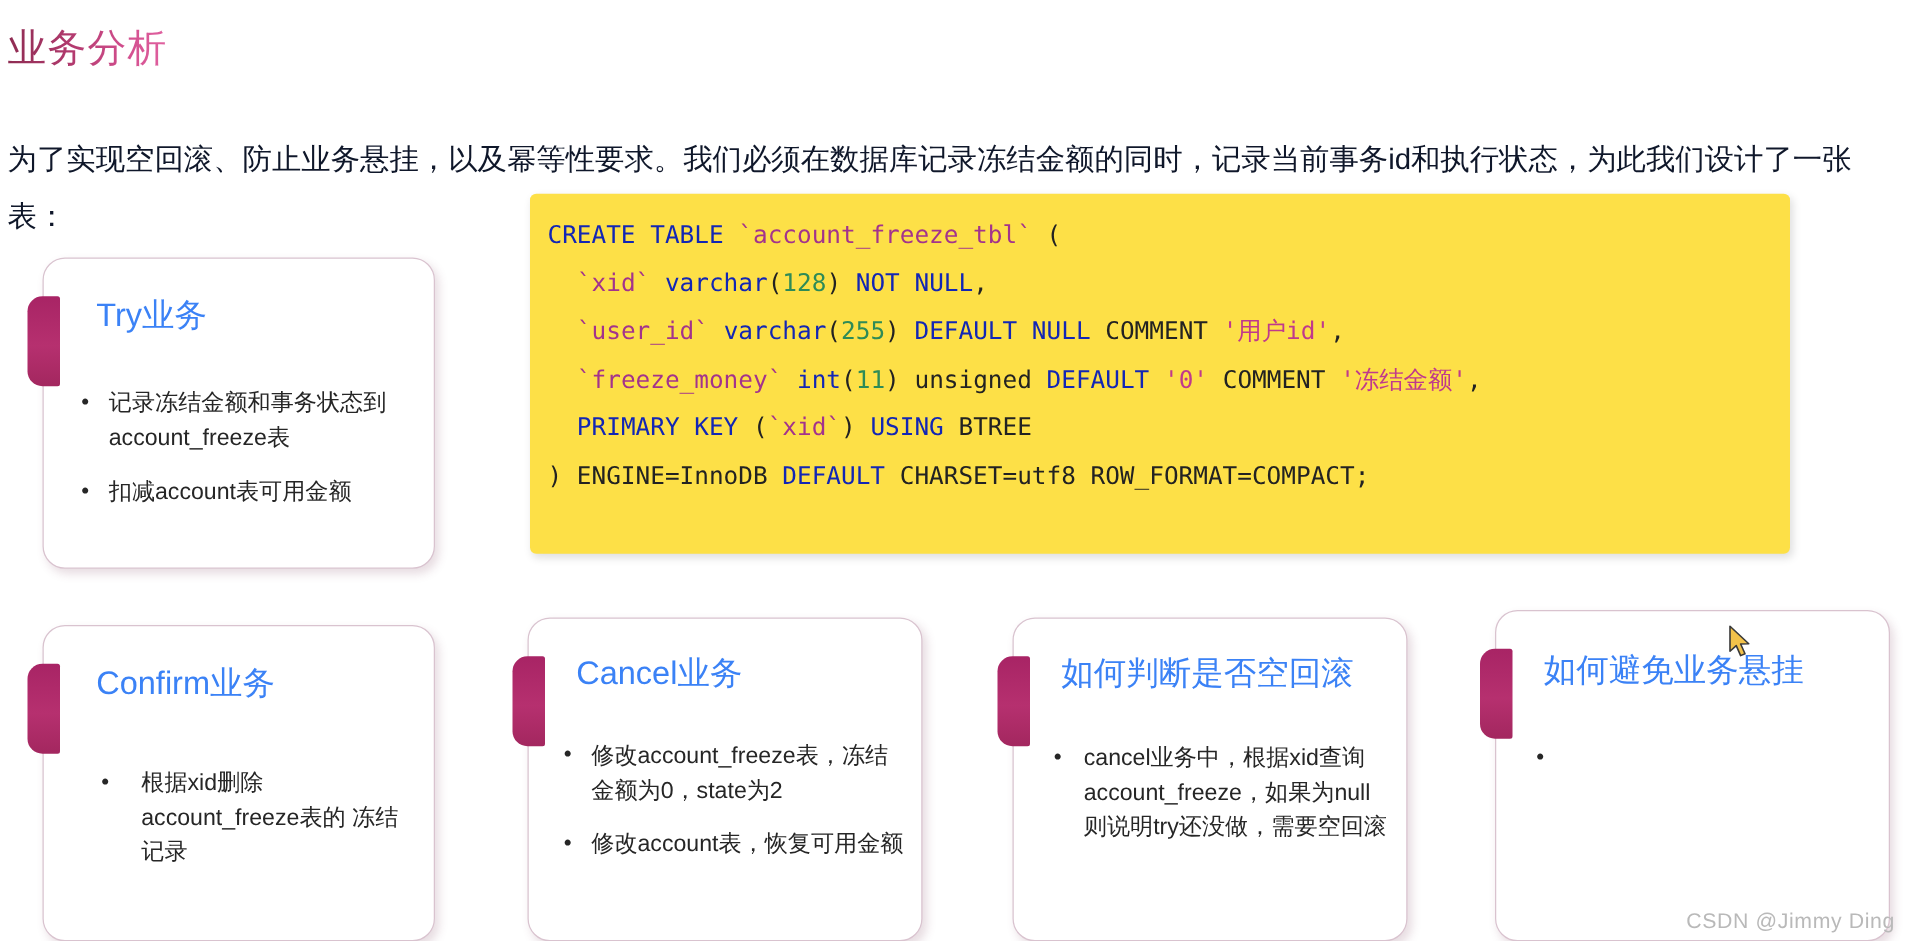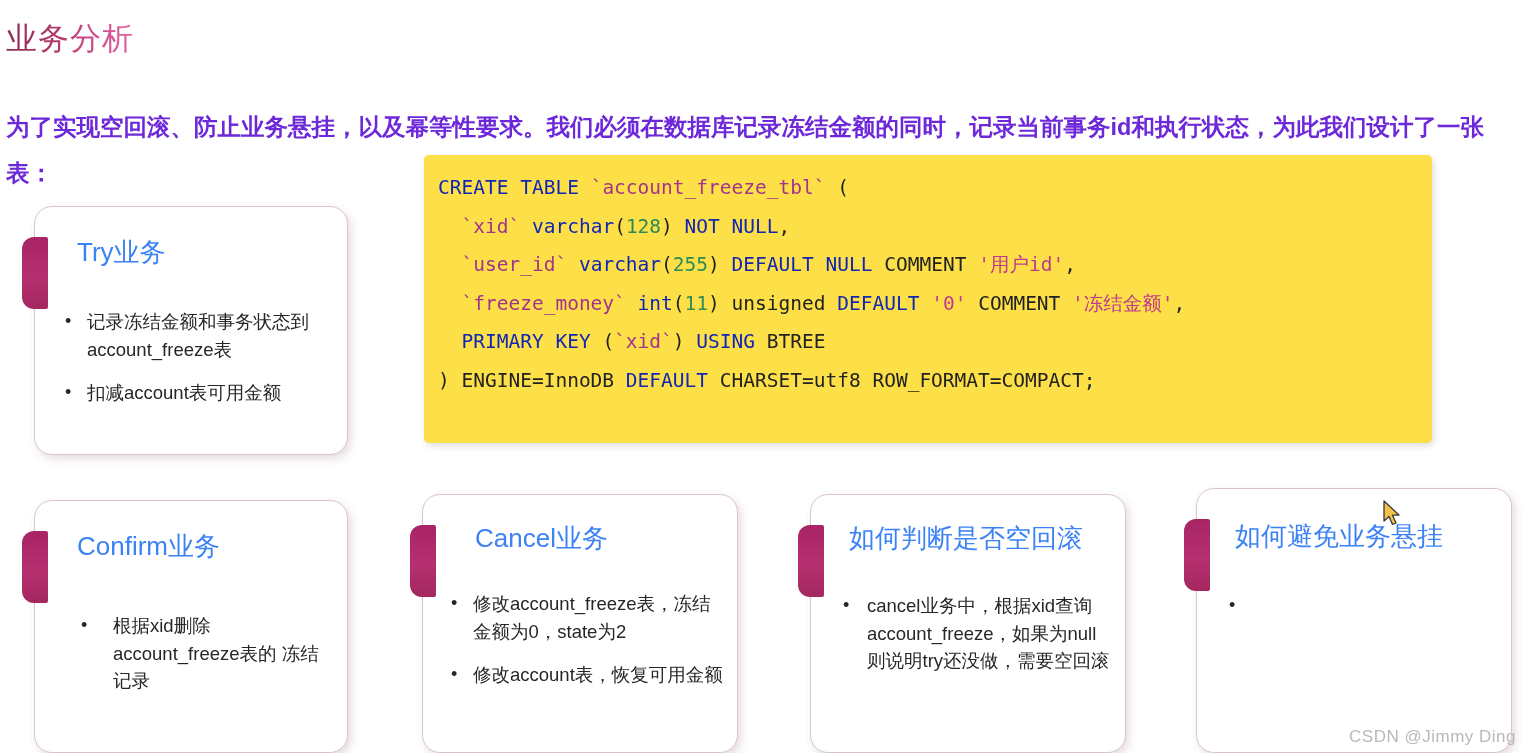--- a/index.html
+++ b/index.html
@@ -33,23 +33,22 @@
   }
 
   
   .intro {
     position: absolute;
     left: 6px;
     top: 80px;
     width: 1500px;
     font-size: 23.5px;
     line-height: 46px;
-    color: #6d28d9;
+    color: #0f172a;
     letter-spacing: 0px;
-    font-weight: bold;
   }
 
   
   .code-block {
     position: absolute;
     left: 424px;
     top: 155px;
     width: 1008px;
     height: 288px;
     background: #fde047;
@@ -137,21 +136,21 @@
   #card-try .bullets li .dot{ left: 2px; }
 
   #card-confirm   { left: 34px;   top: 500px; width: 314px; height: 253px; }
   #card-confirm .card-inner { padding: 28px 16px 0 28px; }
   #card-confirm .card-title { margin: 0 0 48px 14px; }
   #card-confirm .bullets li { padding-left: 50px; }
   #card-confirm .bullets li .dot { left: 18px; }
 
   #card-cancel    { left: 422px;  top: 494px; width: 316px; height: 259px; }
   #card-cancel .card-inner  { padding: 26px 14px 0 26px; }
-  #card-cancel .card-title  { margin: 0 0 34px 26px; }
+  #card-cancel .card-title  { margin: 0 0 34px 12px; }
   #card-cancel .bullets li  { padding-left: 24px; }
   #card-cancel .bullets li .dot { left: 2px; }
 
   #card-empty     { left: 810px;  top: 494px; width: 316px; height: 259px; }
   #card-empty .card-inner   { padding: 26px 14px 0 26px; }
   #card-empty .card-title   { margin: 0 0 36px 12px; }
   #card-empty .bullets li   { padding-left: 30px; }
   #card-empty .bullets li .dot { left: 6px; }
 
   #card-hang      { left: 1196px; top: 488px; width: 316px; height: 265px; }

